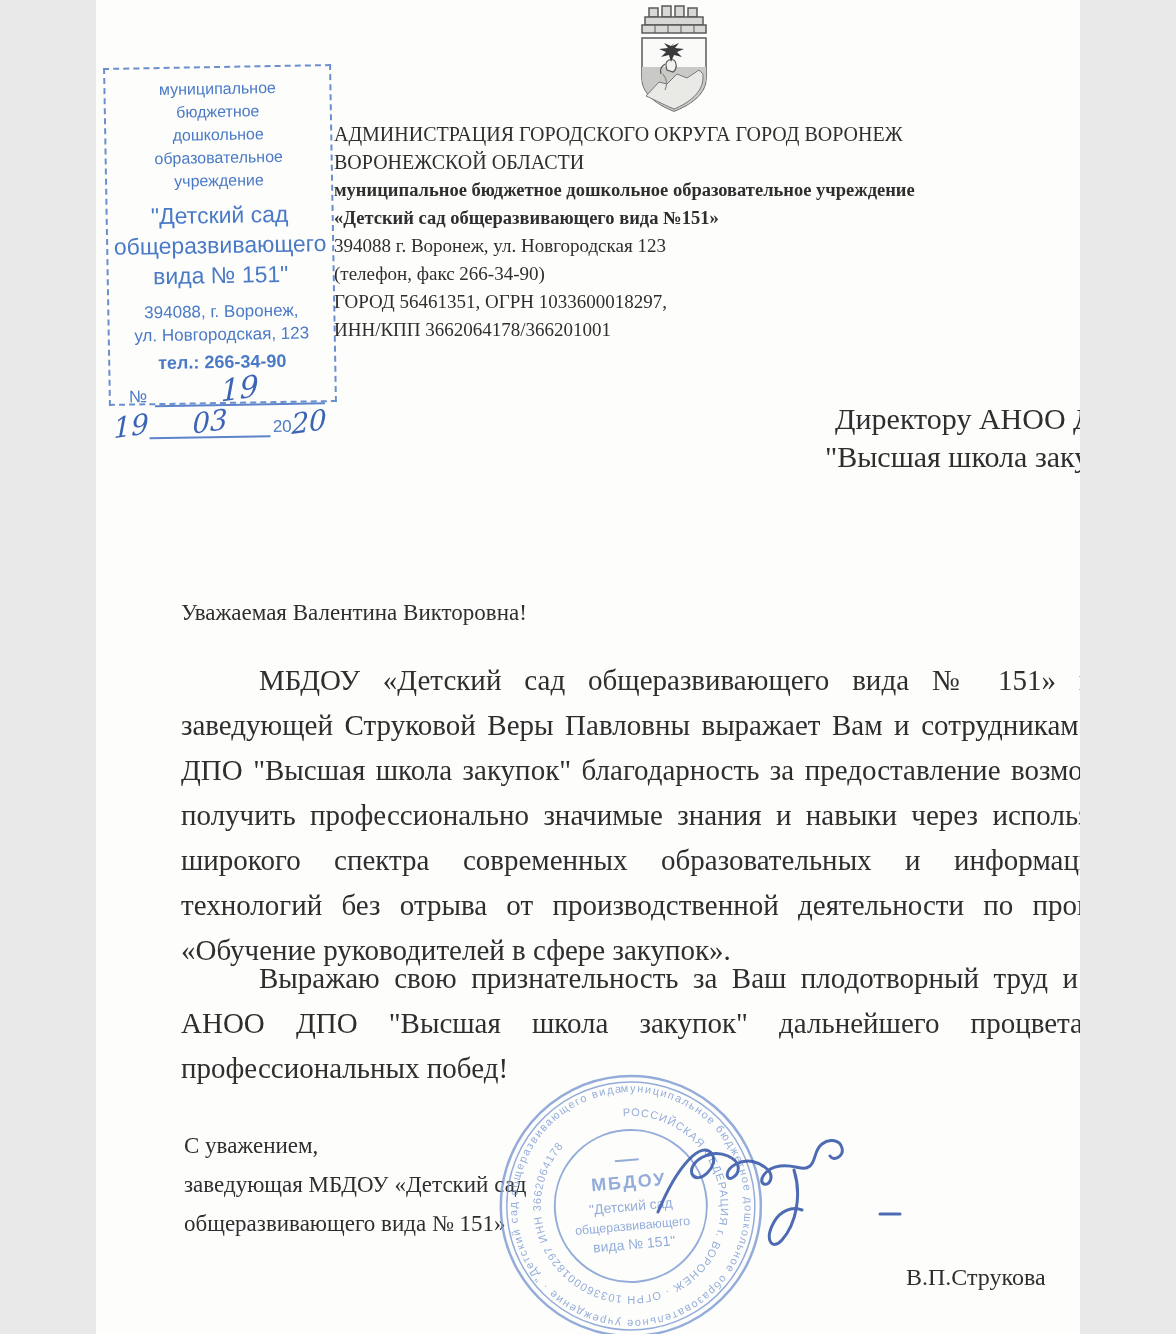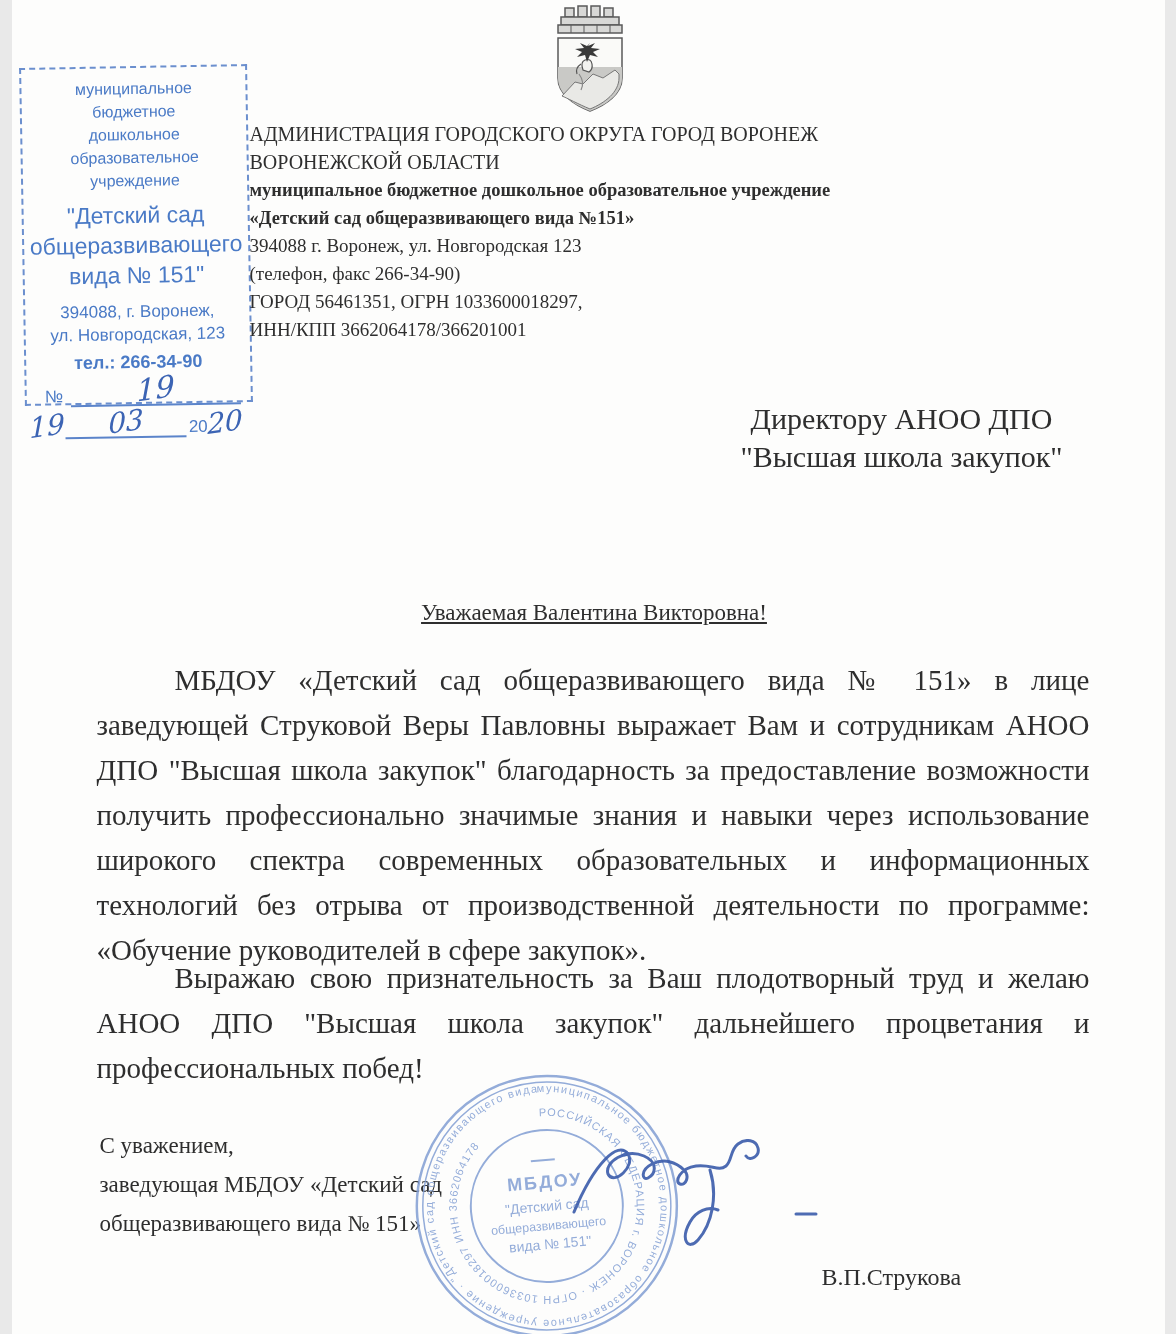--- a/index.html
+++ b/index.html
@@ -1,18 +1,18 @@
 <!DOCTYPE html>
 <html><head>
 <meta charset="utf-8">
 <style>
   html,body{margin:0;padding:0;background:#e9e9e9;}
   .page{
     position:relative;
-    width:1153px;height:1334px;
+    width:984px;height:1334px;
     margin:0 auto;
     background:#fdfdfc;
     font-family:"Liberation Serif", serif;
     color:#2e2e2e;
     overflow:hidden;
   }
 
   
   .corner-stamp{
     position:absolute;left:10px;top:66px;width:228px;height:338px;
@@ -56,21 +56,21 @@
 
   
   .addressee{
     position:absolute;left:700px;top:400px;width:380px;
     text-align:center;font-size:30px;line-height:38px;
   }
 
   
   .salutation{
     position:absolute;left:85px;top:600px;width:995px;
-    text-align:center;font-size:23px;text-decoration:underline;
+    font-size:23px;
   }
   .para{
     position:absolute;left:85px;width:993px;
     font-size:29px;line-height:45px;
     text-align:justify;text-align-last:left;
     text-indent:78px;
   }
   .para1{top:658px;}
   .para2{top:956px;}
 

